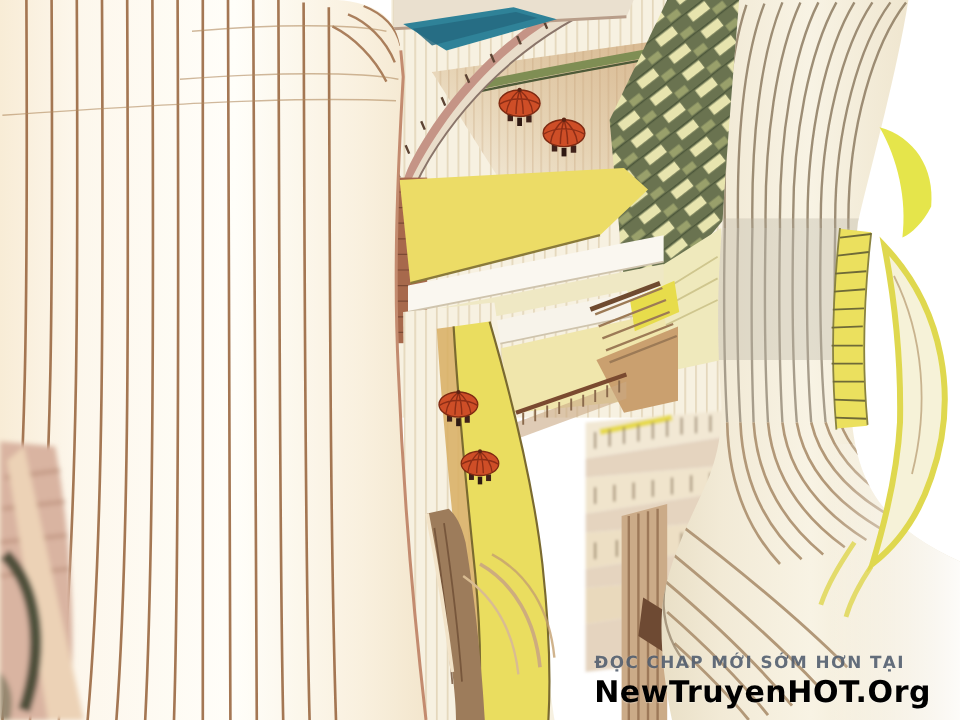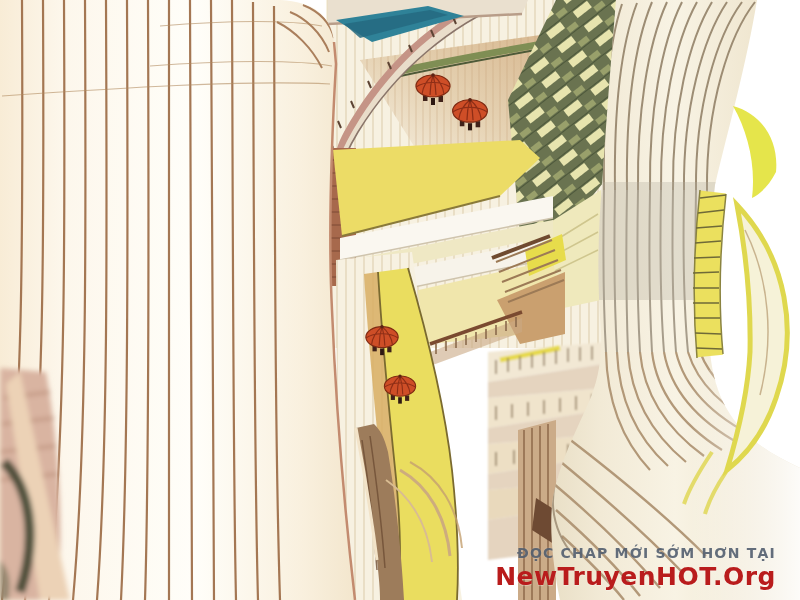--- a/index.html
+++ b/index.html
@@ -1,23 +1,23 @@
 <!DOCTYPE html>
 <html><head>
 <meta charset="utf-8">
 <style>
   html,body{margin:0;padding:0;background:#ffffff;}
   .stage{position:relative;width:800px;height:600px;overflow:hidden;background:#fff;
          font-family:"DejaVu Sans",sans-serif;}
   .stage svg{position:absolute;left:0;top:0;}
-  .watermark{position:absolute;right:24px;bottom:8px;text-align:right;
+  .watermark{position:absolute;right:24px;bottom:8px;text-align:left;
              font-family:"DejaVu Sans",sans-serif;font-weight:bold;line-height:1.15;}
   .wm1{font-size:14px;letter-spacing:1.2px;color:rgba(77,90,107,0.88);
        text-shadow:0 0 2px rgba(255,255,255,0.25);margin-bottom:2px;}
-  .wm2{font-size:25px;letter-spacing:0.5px;color:#b91c1c;
+  .wm2{font-size:25px;letter-spacing:0.5px;color:#000000;
        text-shadow:0 1px 1px rgba(255,255,255,0.35);}
 </style>
 </head>
 <body>
 
 <div class="stage">
 <svg width="800" height="600" viewBox="0 0 800 600">
   <defs>
     <linearGradient id="lgLeft" x1="0" y1="0" x2="1" y2="0">
       <stop offset="0" stop-color="#f8ecd6"></stop>

